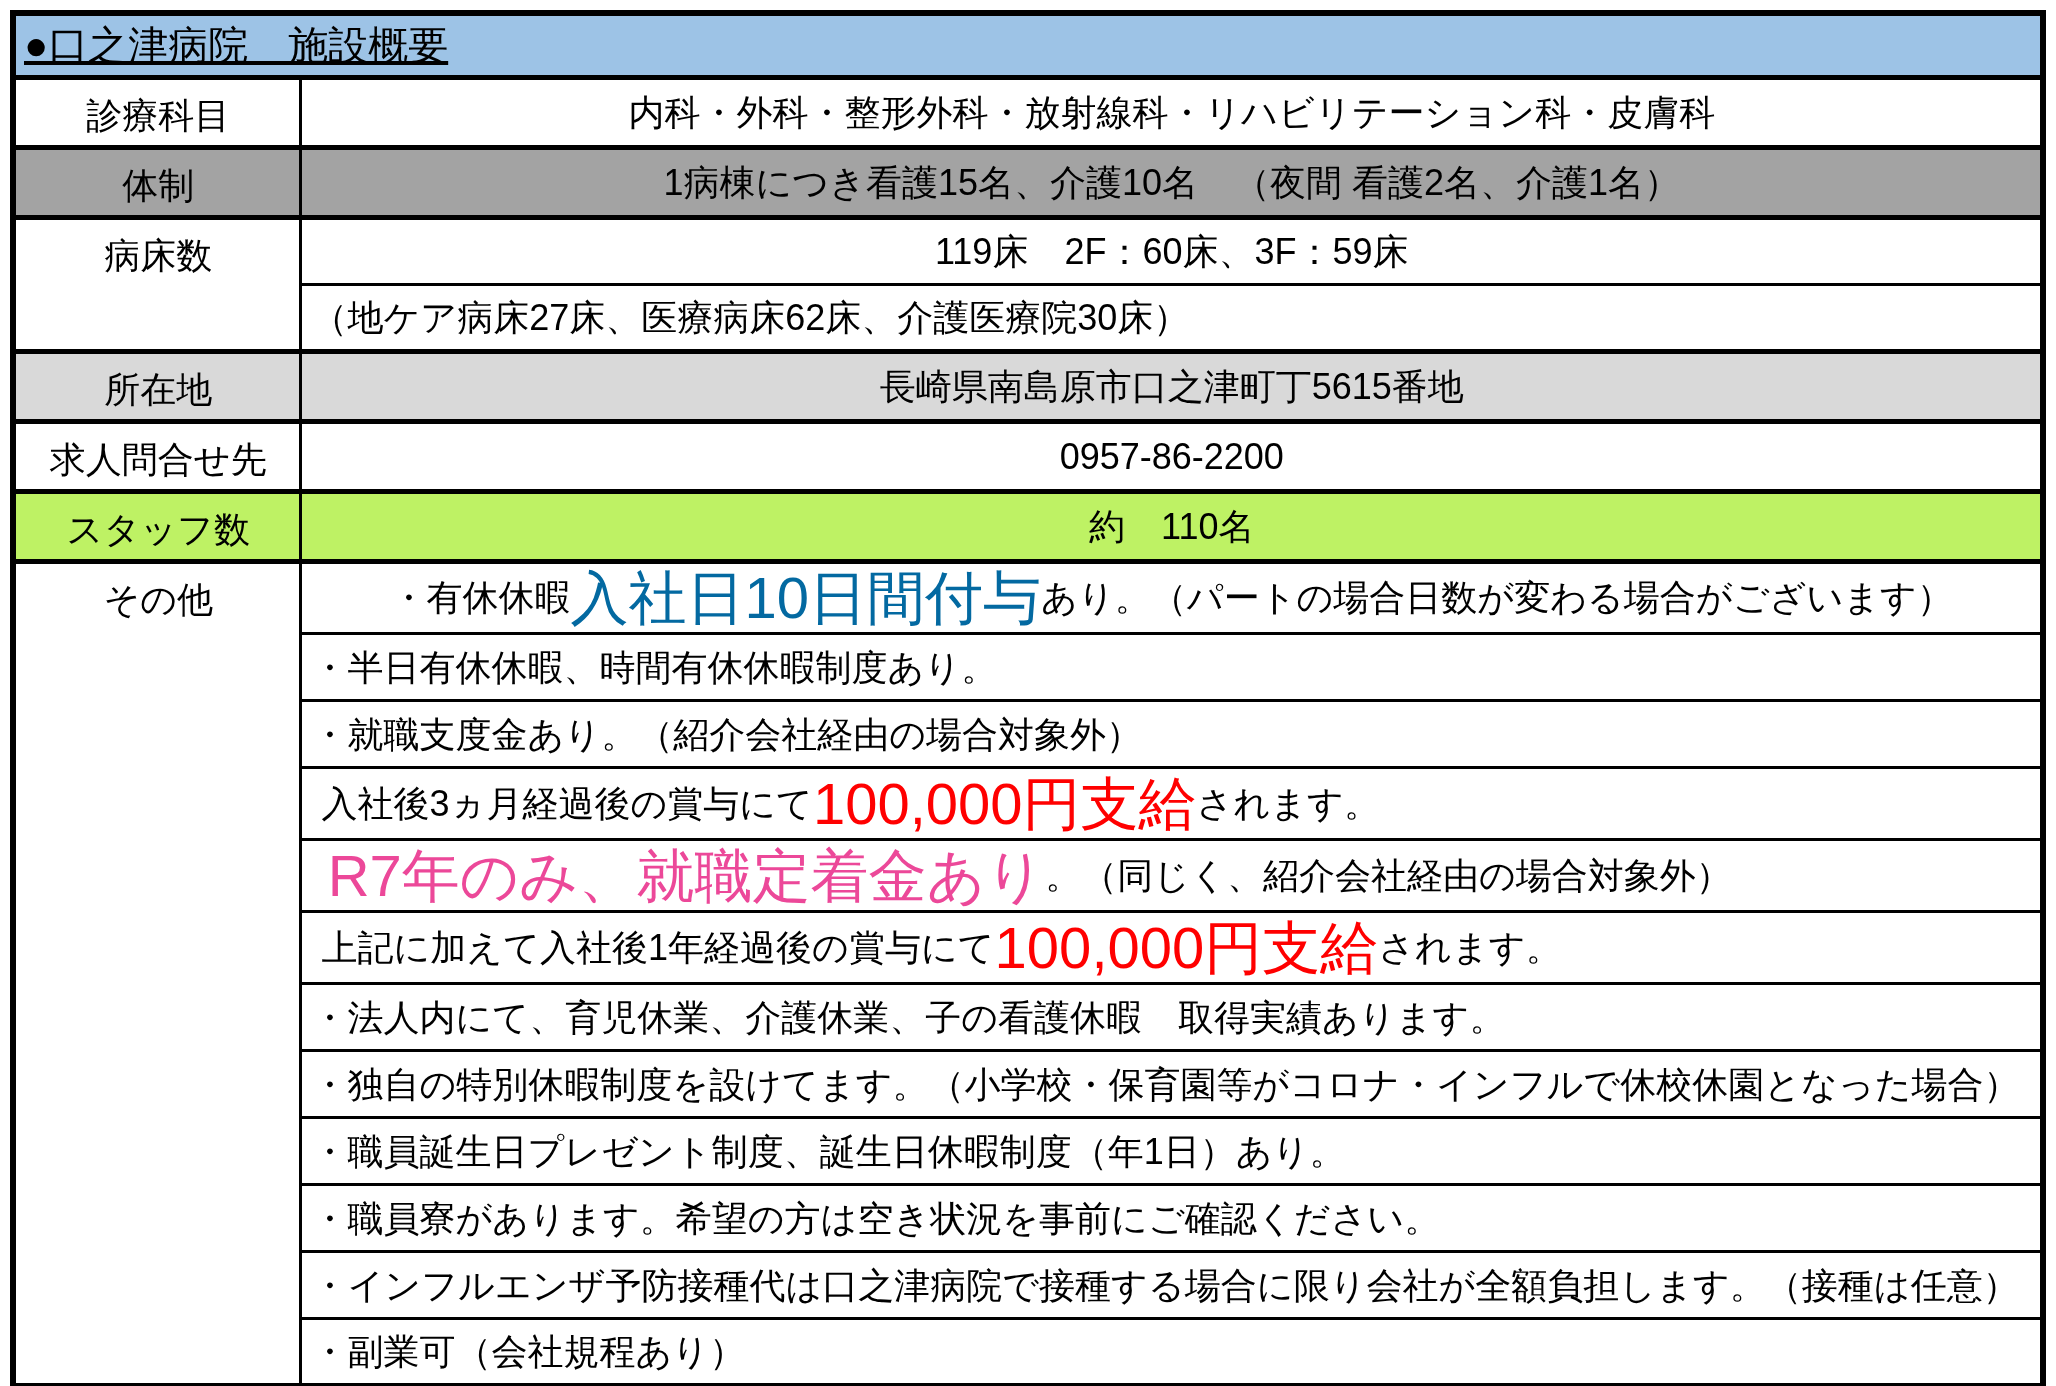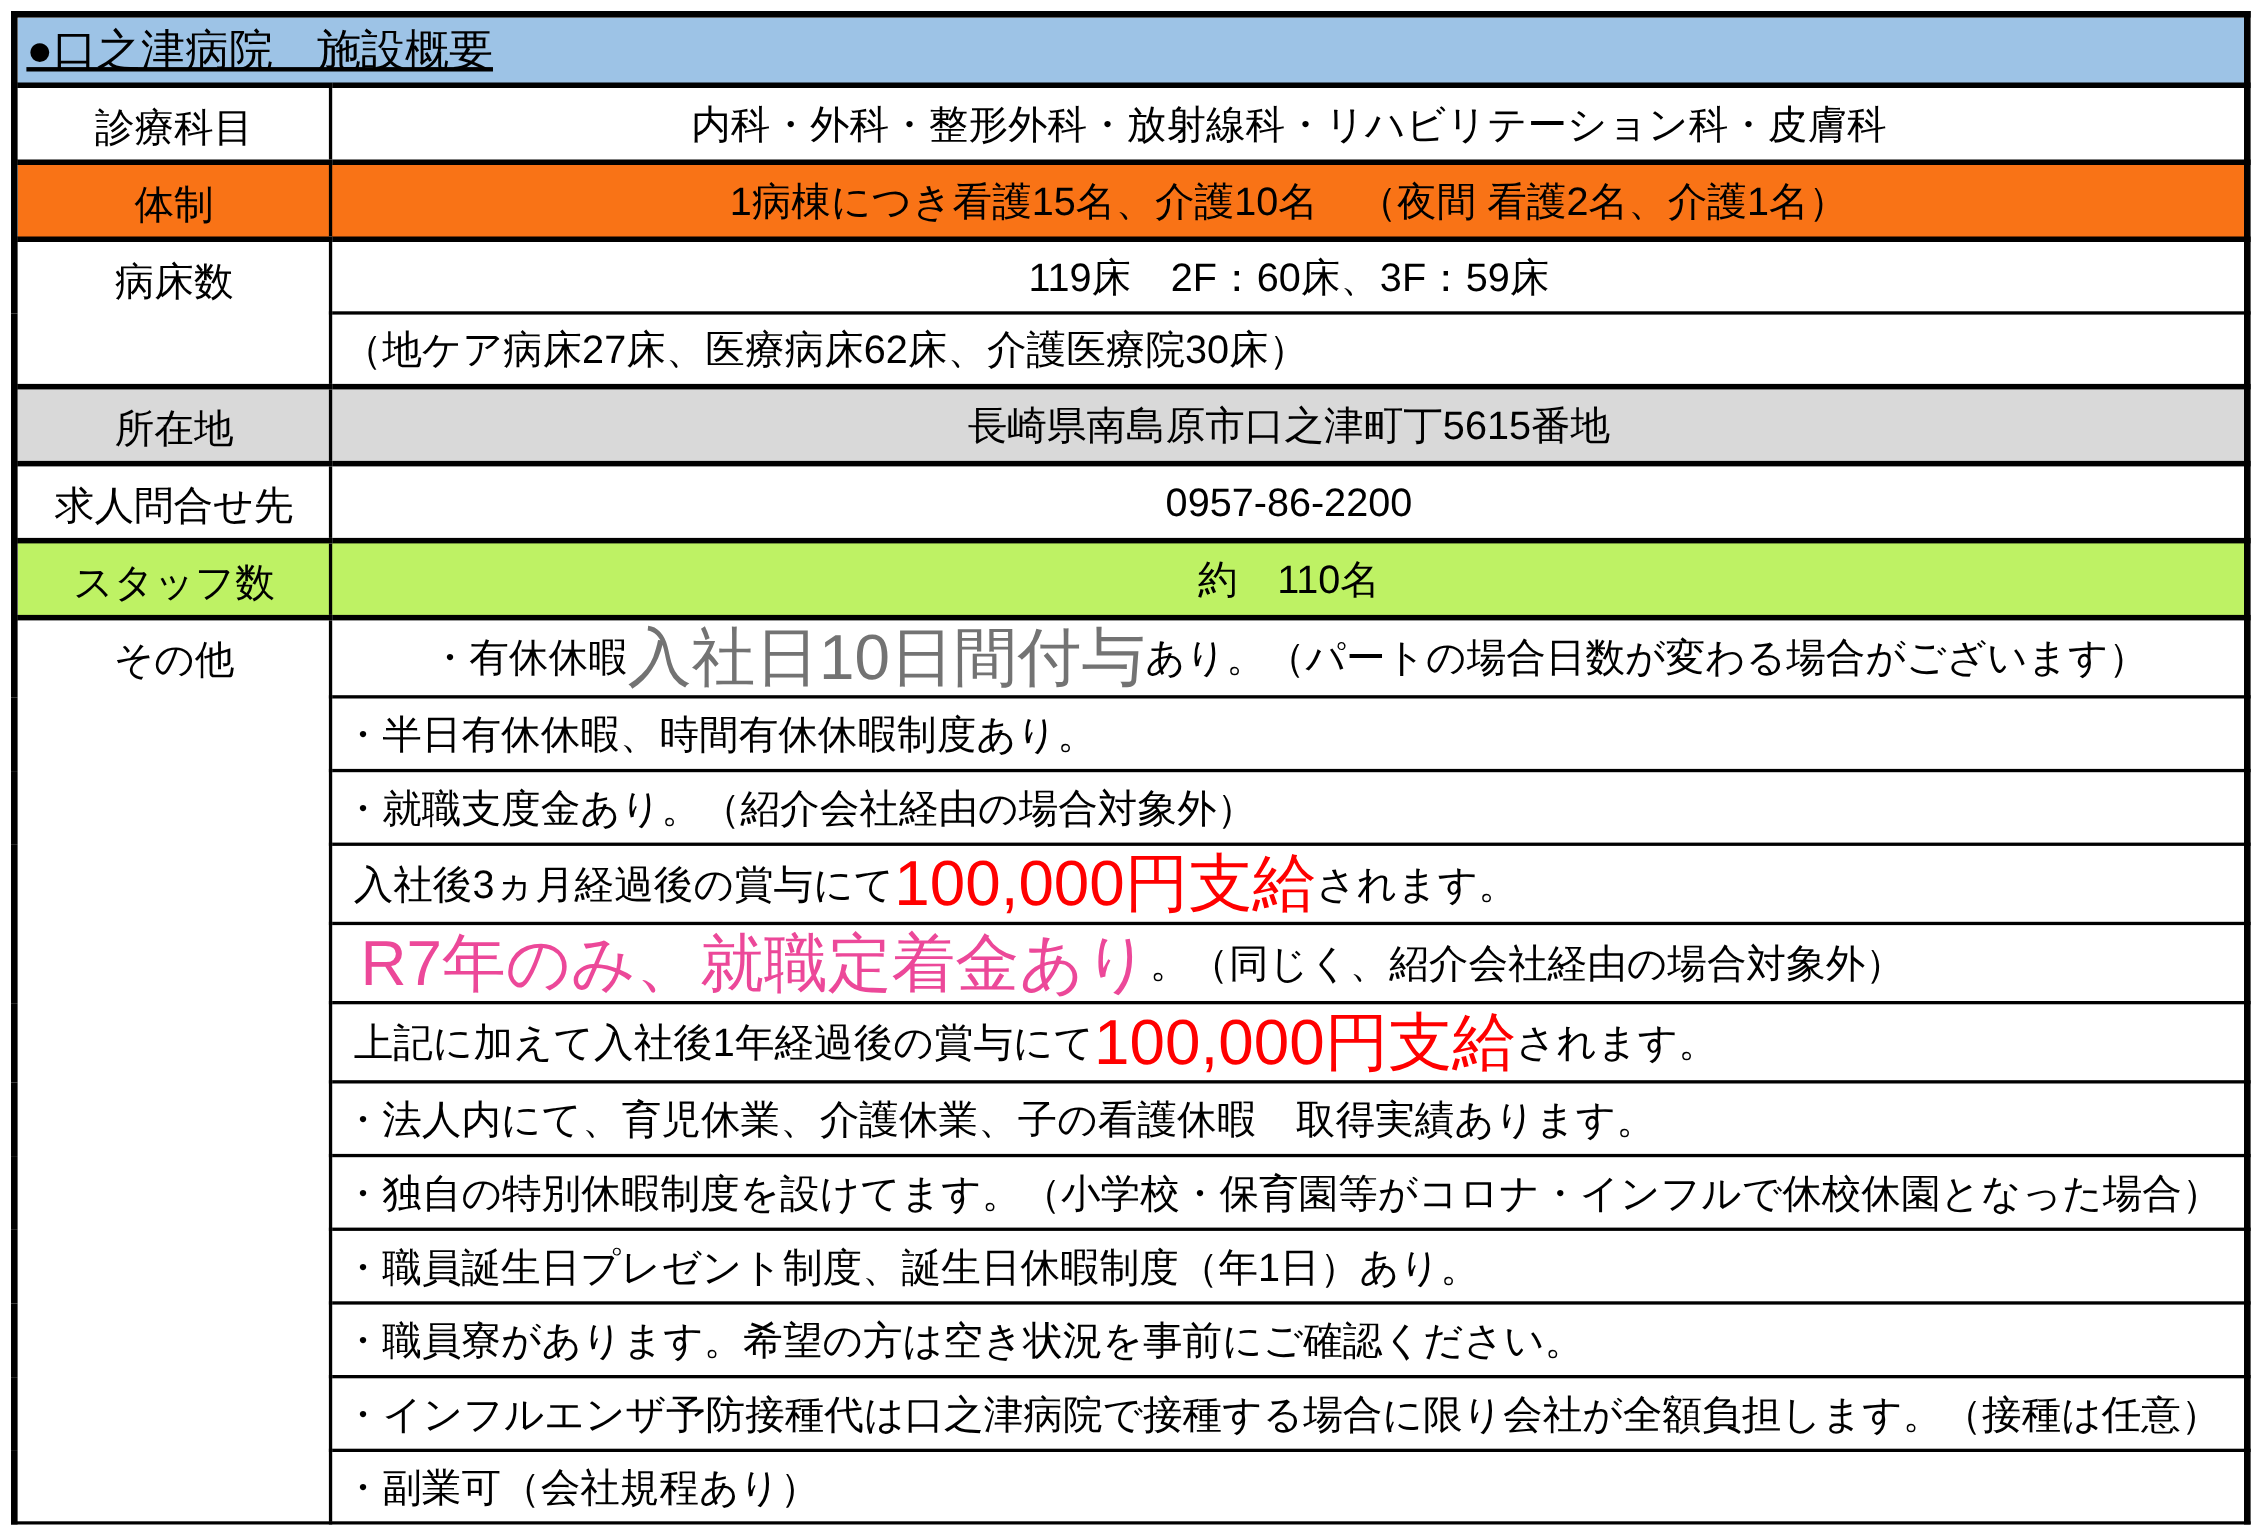--- a/index.html
+++ b/index.html
@@ -70,21 +70,21 @@
     </colgroup>
     <tbody id="table-body">
       <tr class="header-row">
         <td colspan="2" id="title-cell" style="background: rgb(157, 195, 230);">●口之津病院　施設概要</td>
       </tr>
 
     <tr class="major">
           <td class="label-cell" rowspan="1">診療科目</td>
           <td class="value-cell"><span class="seg">内科・外科・整形外科・放射線科・リハビリテーション科・皮膚科</span></td>
         </tr>
-        <tr class="major" style="background: #f97316;">
+        <tr class="major" style="background: #a3a3a3;">
           <td class="label-cell" rowspan="1">体制</td>
           <td class="value-cell"><span class="seg">1病棟につき看護15名、介護10名　（夜間 看護2名、介護1名）</span></td>
         </tr>
         <tr class="major">
           <td class="label-cell" rowspan="2">病床数</td>
           <td class="value-cell"><span class="seg">119床　2F：60床、3F：59床</span></td>
         </tr>
         <tr>
           <td class="value-cell"><span class="seg">（地ケア病床27床、医療病床62床、介護医療院30床）</span></td>
         </tr>
@@ -95,21 +95,21 @@
         <tr class="major">
           <td class="label-cell" rowspan="1">求人問合せ先</td>
           <td class="value-cell"><span class="seg">0957-86-2200</span></td>
         </tr>
         <tr class="major" style="background: #bef264;">
           <td class="label-cell" rowspan="1">スタッフ数</td>
           <td class="value-cell"><span class="seg">約　110名</span></td>
         </tr>
         <tr class="major has-em">
           <td class="label-cell" rowspan="12">その他</td>
-          <td class="value-cell"><span class="seg">・有休休暇</span><span class="seg em" style="color: #737373;">入社日10日間付与</span><span class="seg">あり。（パートの場合日数が変わる場合がございます）</span></td>
+          <td class="value-cell"><span class="seg">・有休休暇</span><span class="seg em" style="color: #0369a1;">入社日10日間付与</span><span class="seg">あり。（パートの場合日数が変わる場合がございます）</span></td>
         </tr>
         <tr>
           <td class="value-cell"><span class="seg">・半日有休休暇、時間有休休暇制度あり。</span></td>
         </tr>
         <tr>
           <td class="value-cell"><span class="seg">・就職支度金あり。（紹介会社経由の場合対象外）</span></td>
         </tr>
         <tr class="has-em">
           <td class="value-cell"><span class="seg"> 入社後3ヵ月経過後の賞与にて</span><span class="seg em" style="color: rgb(255, 0, 0);">100,000円支給</span><span class="seg">されます。</span></td>
         </tr>

